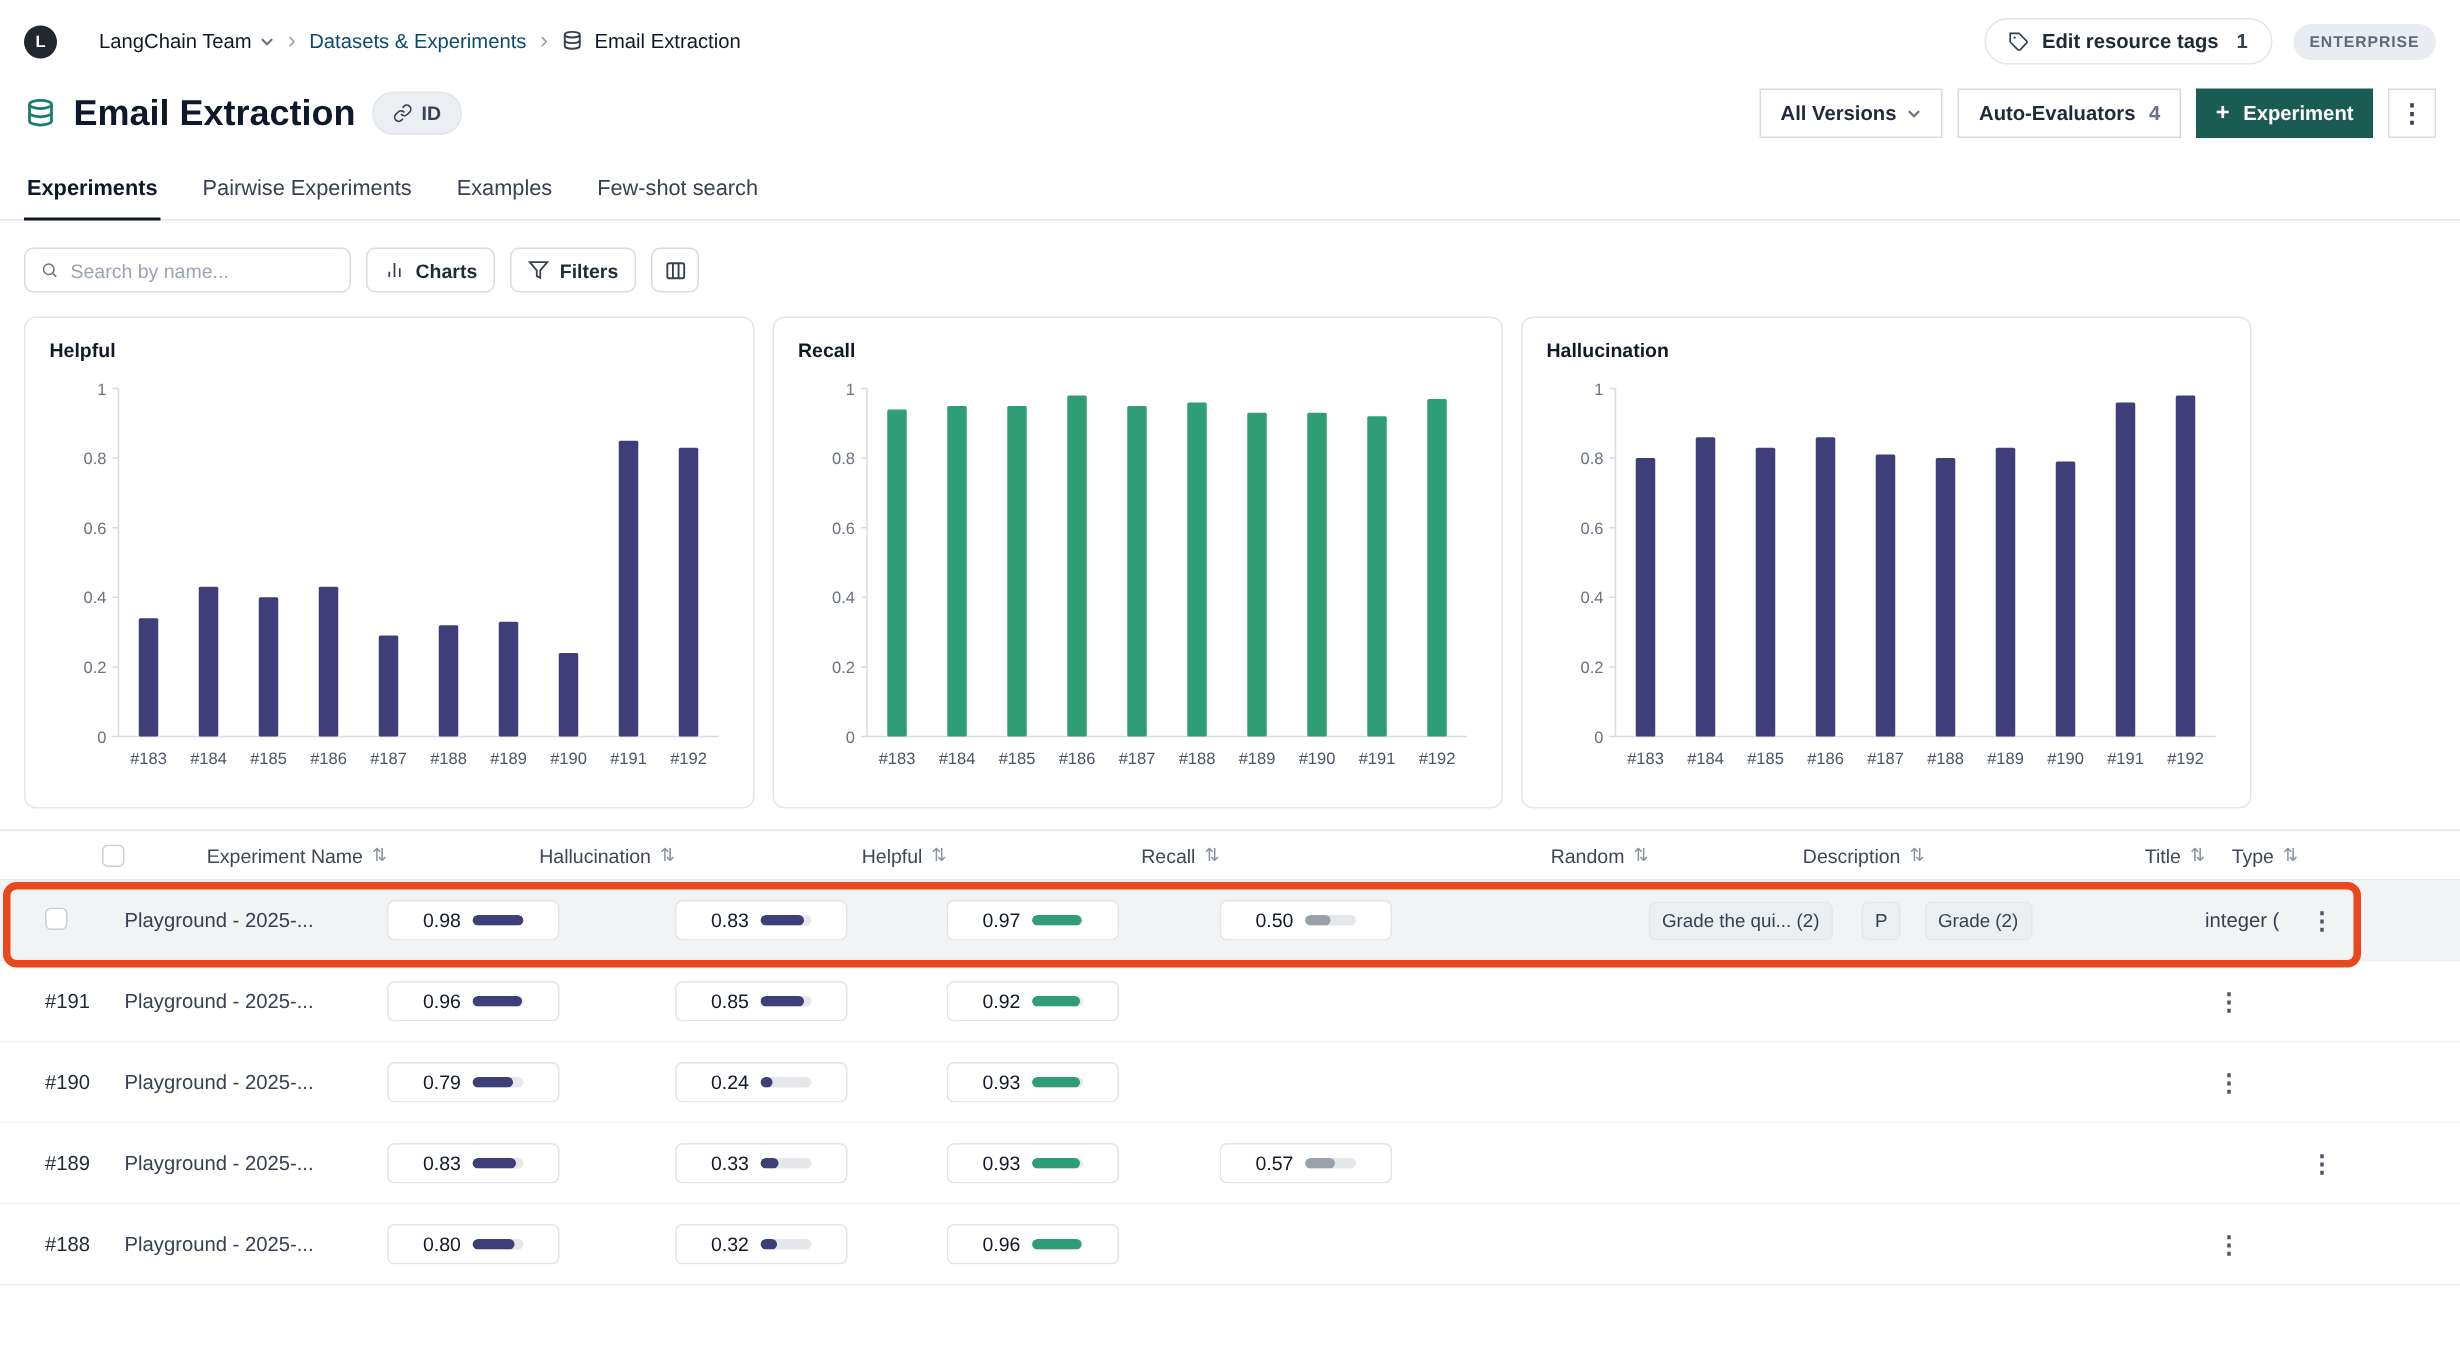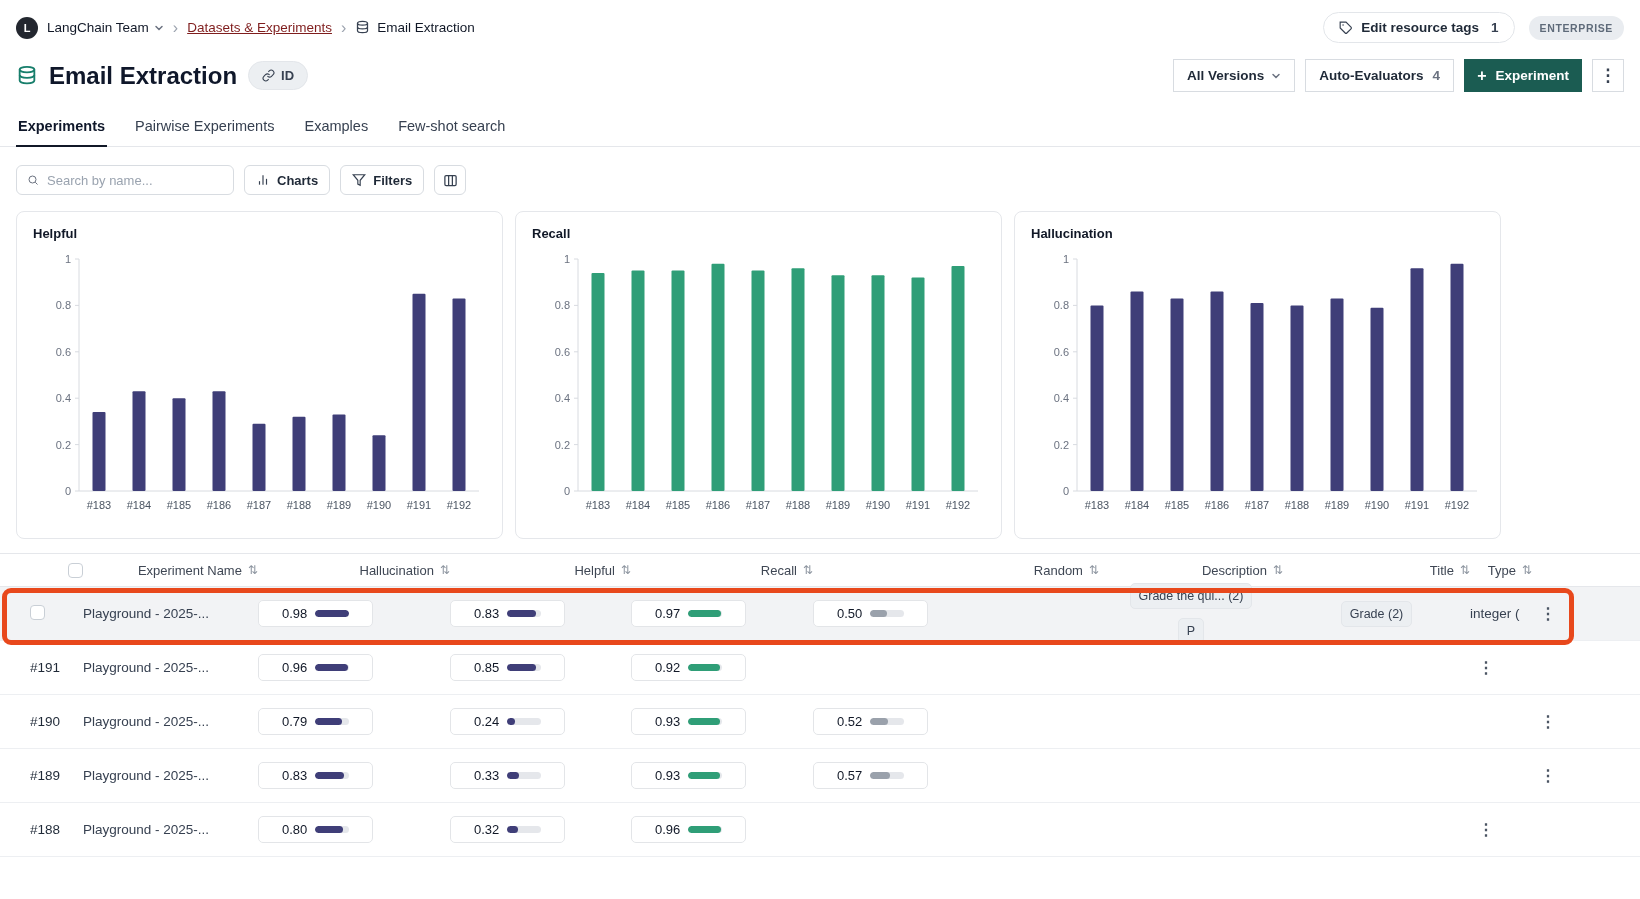--- a/index.html
+++ b/index.html
@@ -8,23 +8,23 @@
     font-family: "Liberation Sans", sans-serif;
     background: #ffffff; color: #111827; overflow: hidden;
   }
   button { font-family: inherit; cursor: pointer; font-weight: bold; }
 
   
   .topbar { display:flex; align-items:center; justify-content:space-between; padding:12px 16px 10px 16px; }
   .crumbs { display:flex; align-items:center; gap:9px; font-size:13.5px; }
   .avatar { width:22px; height:22px; border-radius:50%; background:#23272f; color:#fff;
             display:inline-flex; align-items:center; justify-content:center; font-size:11px; font-weight:bold; }
-  .team { display:inline-flex; align-items:center; gap:5px; font-weight:500; color:#111827; cursor:pointer; }
+  .team { display:inline-flex; align-items:center; gap:5px; font-weight:500; color:#111827; cursor:pointer;margin-left:19px; }
   .crumb-sep { color:#9ca3af; font-size:16px; line-height:1; }
-  .crumb-muted { color:#7f1d1d; cursor:pointer;text-decoration:underline; }
+  .crumb-muted { color:#0c4a6e; cursor:pointer; }
   .crumb-current { display:inline-flex; align-items:center; gap:7px; color:#111827; font-weight:500; }
   .topbar-right { display:flex; align-items:center; gap:14px; }
   .pill-btn { display:inline-flex; align-items:center; gap:8px; border:1px solid #e3e6ea; border-radius:999px;
               background:#fff; padding:7px 15px; font-size:13.5px; color:#1f2937; }
   .tag-count { color:#374151; margin-left:4px; }
   .badge-enterprise { background:#e9ecf0; color:#5f6b7a; font-size:10.5px; font-weight:bold;
                       letter-spacing:.06em; padding:6px 11px; border-radius:999px; }
 
   
   .title-row { display:flex; align-items:center; justify-content:space-between; padding:6px 16px 10px 16px; }
@@ -68,21 +68,21 @@
     align-items:center; padding-left:30px; }
   .thead { height:34px; border-top:1px solid #e5e7eb; border-bottom:1px solid #e5e7eb;
            font-size:13px; color:#3f4754; font-weight:500; background:#fff; }
   .thead .cell { display:flex; align-items:center; gap:6px;justify-content:flex-end; }
   .sort-icon { color:#8b939e; font-size:12px; cursor:pointer; }
   .trow { height:54px; border-bottom:1px solid #edeff2; background:#fff; font-size:13.5px; color:#374151; }
   .trow.highlighted { background:#f2f3f5; }
   .cell { overflow:hidden; white-space:nowrap; }
   .cell-id { color:#1f2937; }
   .cell-name { color:#374151; }
-  .cell-chips { display:flex; gap:9px; align-items:center;flex-direction:column; }
+  .cell-chips { display:flex; gap:19px; align-items:center; }
   .cell-menu { overflow:visible; }
   .checkbox { display:inline-block; width:15px; height:15px; border:1.5px solid #c9cfd6; border-radius:4px; background:#fff; cursor:pointer; }
   .metric-pill { display:inline-flex; align-items:center; gap:8px; border:1px solid #e3e5e8; background:#fff;
                  border-radius:5px; padding:5px 23px; font-size:13px; color:#111827; }
   .metric-bar { position:relative; width:34px; height:7px; border-radius:4px; background:#e5e7eb; overflow:hidden; }
   .metric-fill { display:block; height:100%; border-radius:4px; }
   .chip { display:inline-flex; align-items:center; background:#eceff2; border:1px solid #e3e6ea;
           border-radius:5px; padding:5px 8px; font-size:12.5px; color:#374151; }
   .kebab { border:none; background:transparent; font-size:16px; color:#4b5563; padding:4px 8px; }
   .annotation { position:absolute; top:35px; left:2px; width:calc(100% - 68px); height:57px;
@@ -436,26 +436,20 @@
             <span class="metric-bar">
               <span class="metric-fill" style="width: 24%; background: rgb(63, 62, 120);"></span>
             </span>
           </span></div>
         <div class="cell"><span class="metric-pill">
             <span>0.93</span>
             <span class="metric-bar">
               <span class="metric-fill" style="width: 93%; background: rgb(47, 158, 119);"></span>
             </span>
           </span></div>
-        <div class="cell"><span class="metric-pill">
-            <span>0.52</span>
-            <span class="metric-bar">
-              <span class="metric-fill" style="width: 52%; background: rgb(154, 161, 171);"></span>
-            </span>
-          </span></div>
         <div class="cell cell-chips"></div>
         <div class="cell cell-chips"></div>
         <div class="cell cell-type"></div>
         <div class="cell cell-menu"><button class="kebab">⋮</button></div>
       </div>
       <div class="trow">
         <div class="cell cell-id">#189</div>
         <div class="cell cell-name">Playground - 2025-...</div>
         <div class="cell"><span class="metric-pill">
             <span>0.83</span>

